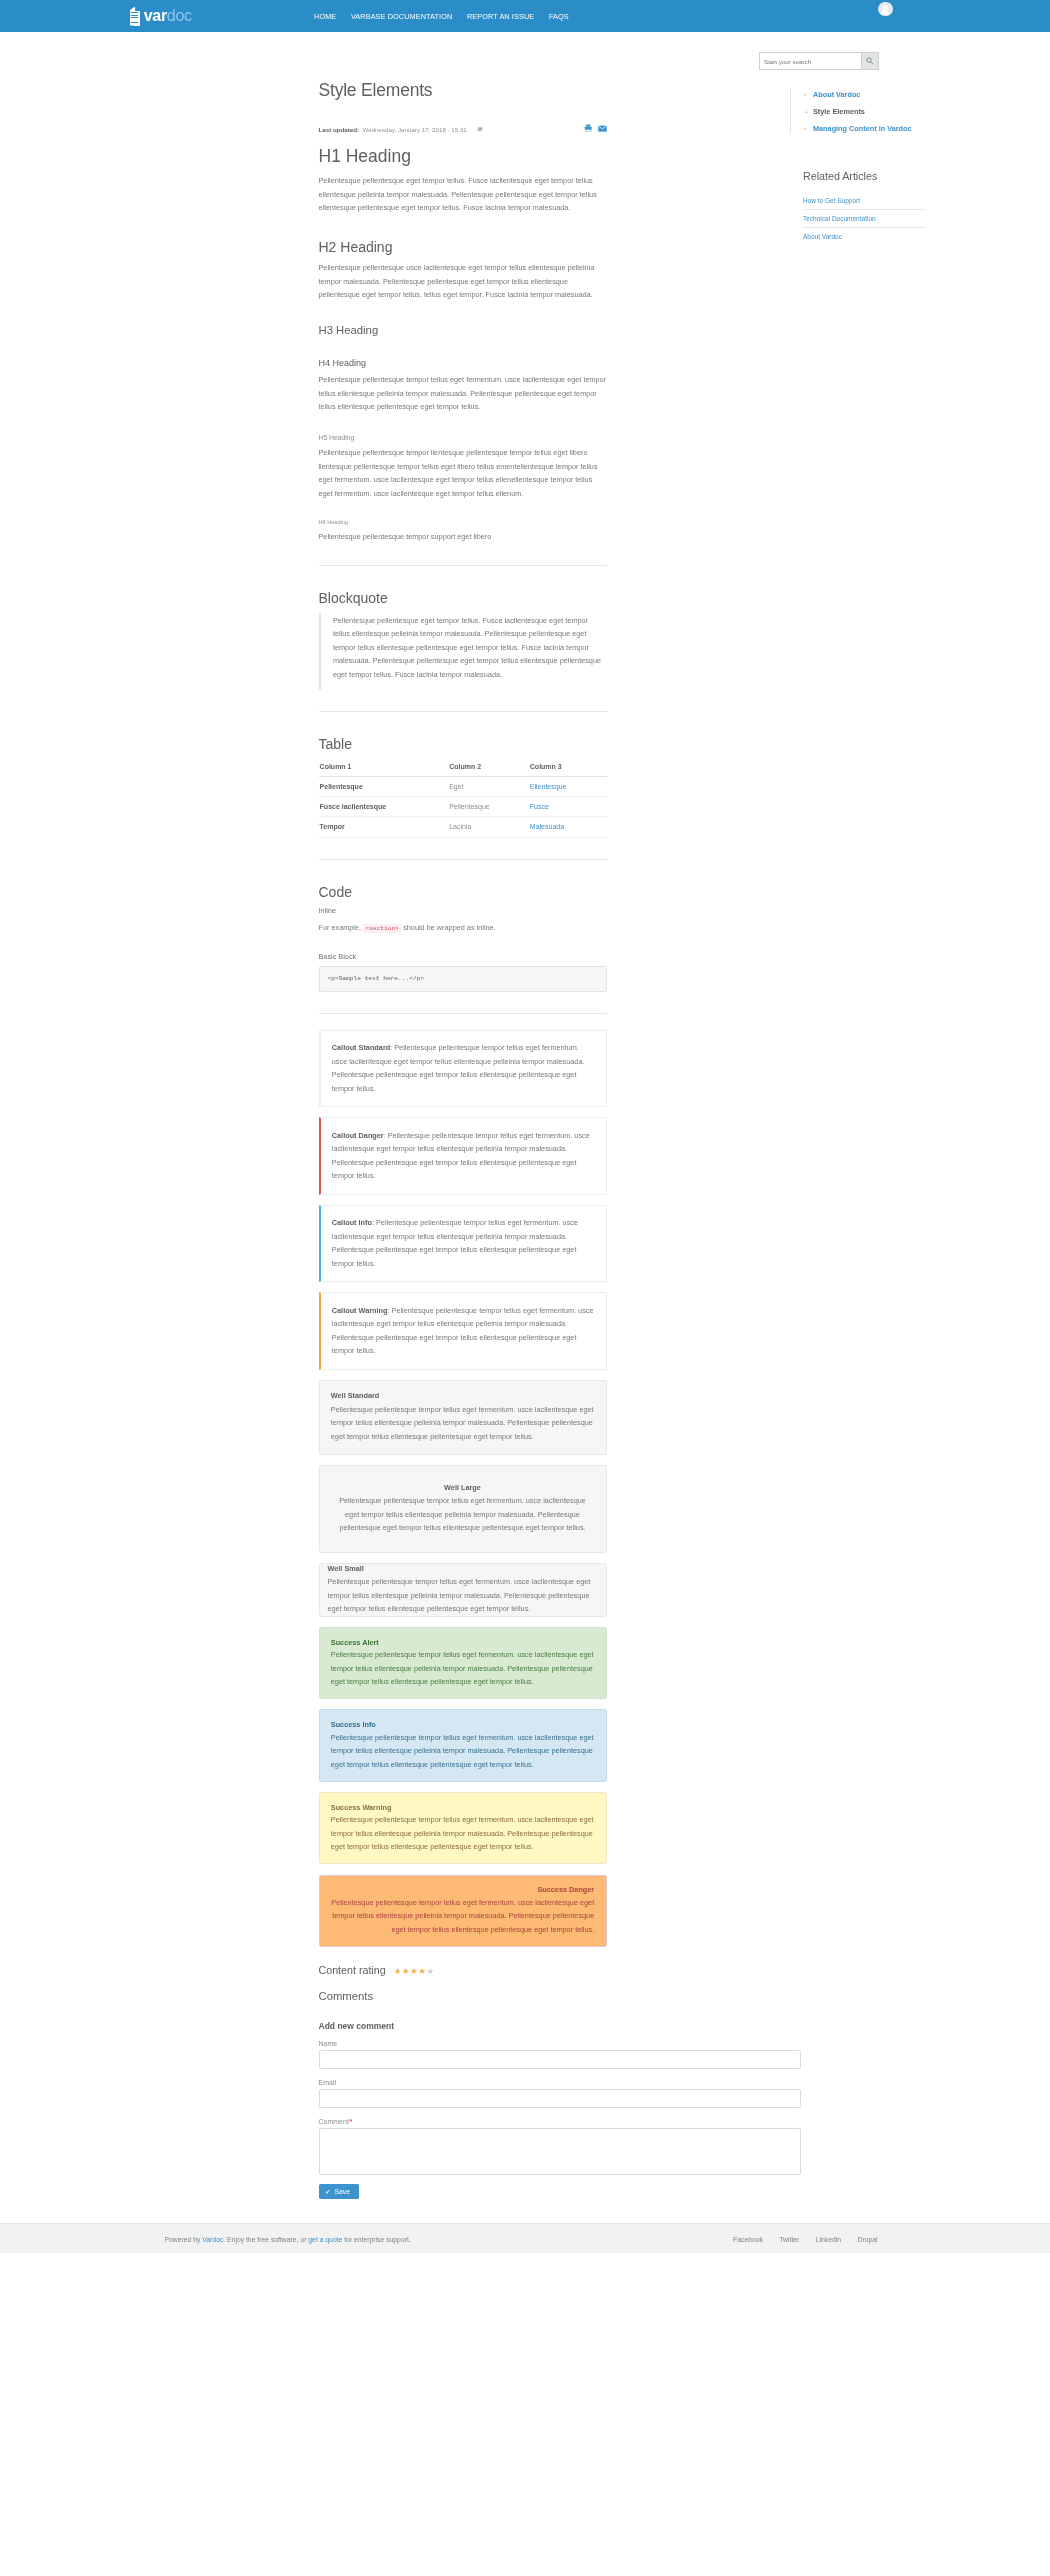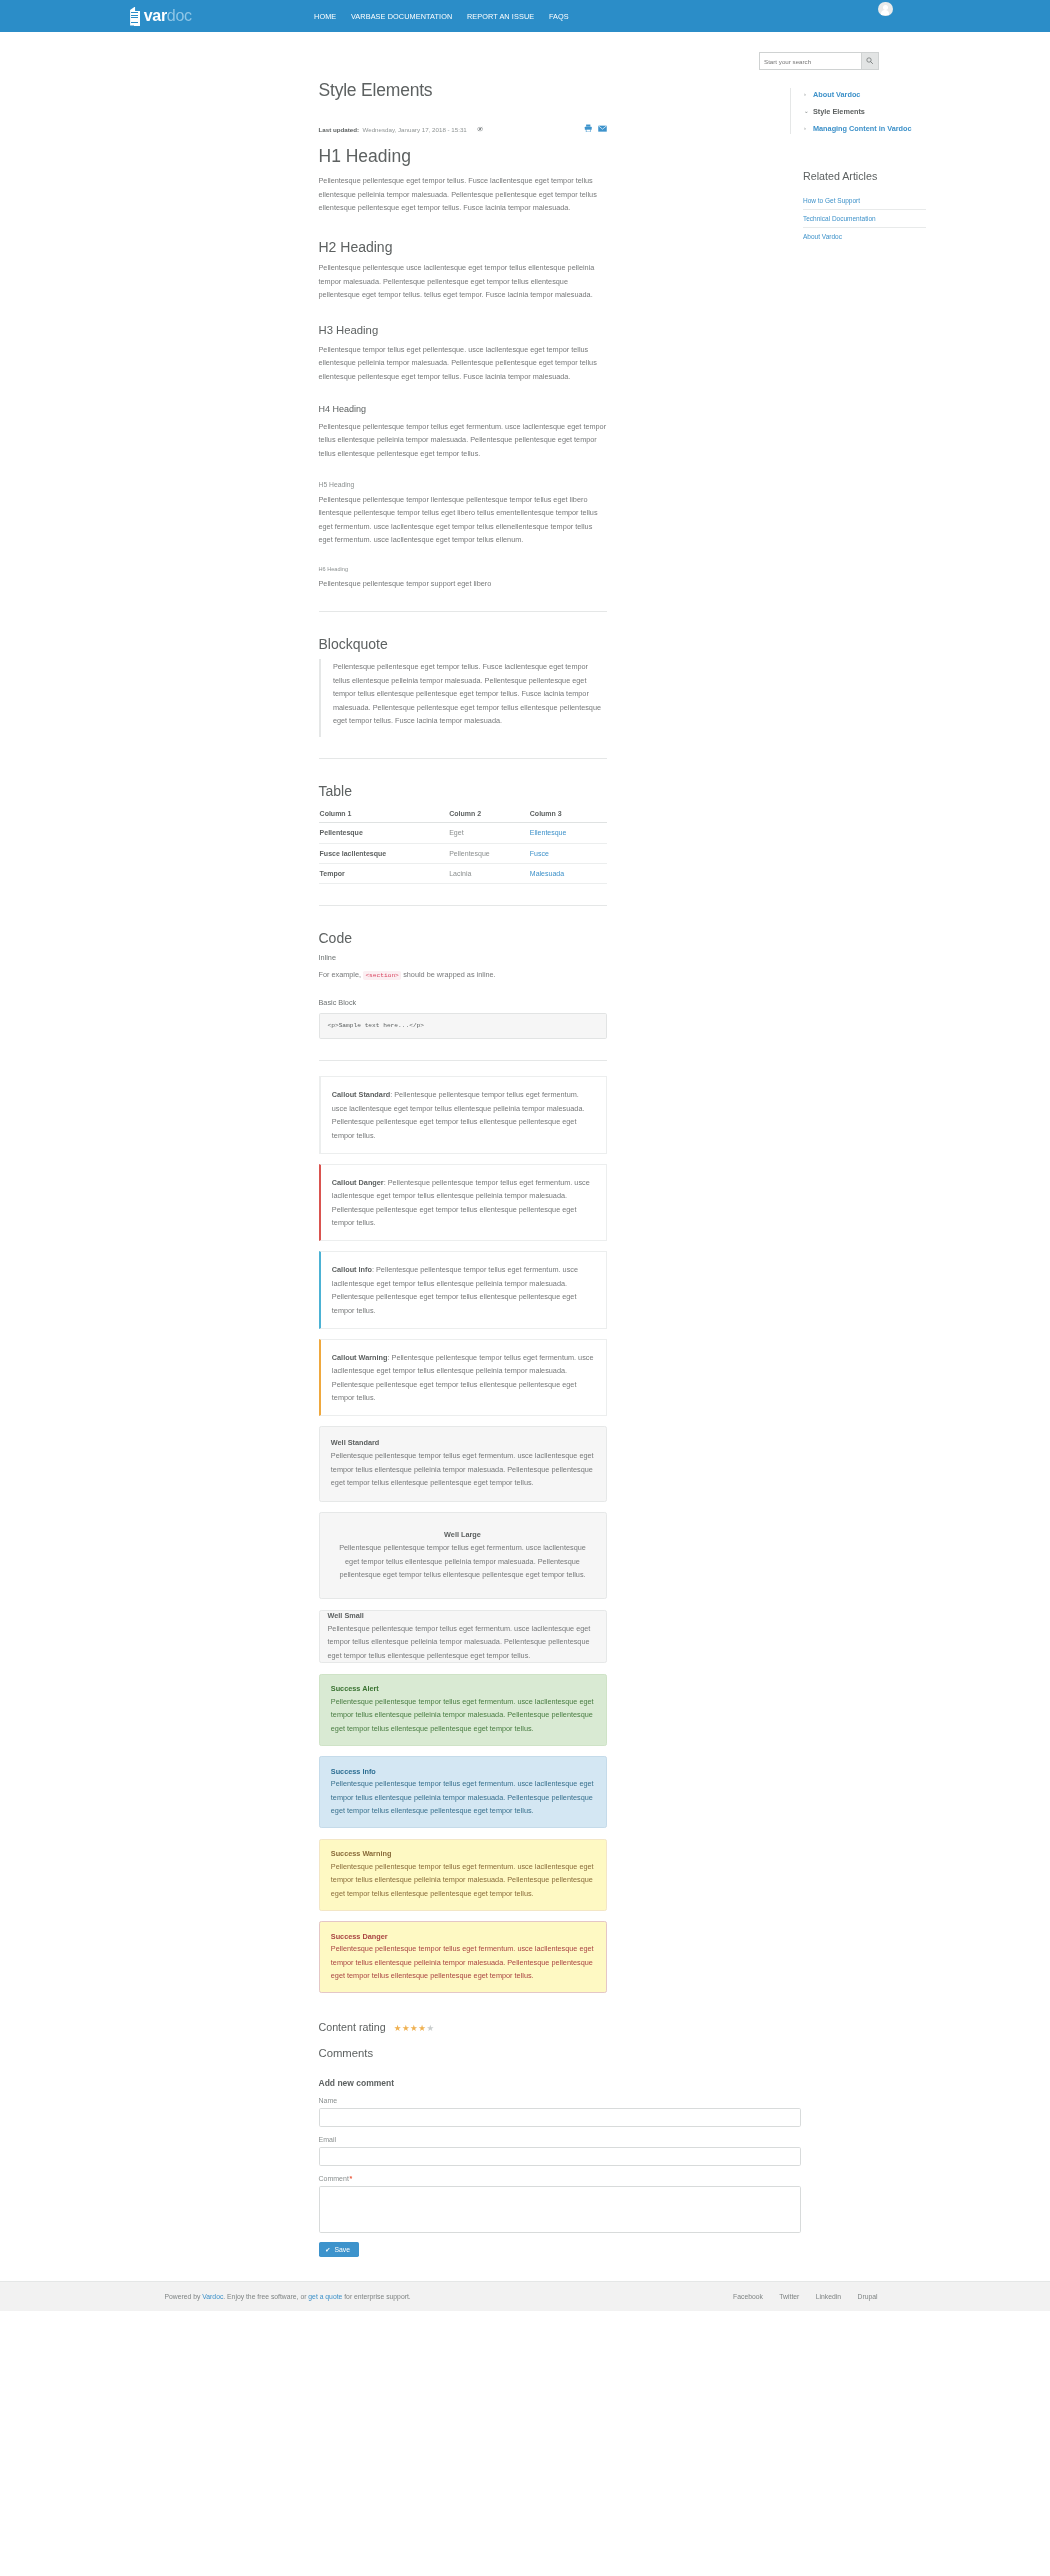--- a/index.html
+++ b/index.html
@@ -194,25 +194,25 @@
   
   .alert { border-radius:2.3px; padding: 9.6px 11.3px; margin-top: 10.2px; border:0.6px solid transparent; }
   .alert h4 { margin:0 0 1.7px 0; font-size:7.3px; font-weight:700; }
   .alert p { margin:0; font-size:7.3px; line-height:1.85; }
   .alert.success { background:#d9ead3; border-color:#cfe3c7; }
   .alert.success h4 { color:#3a7332; } .alert.success p { color:#4a7d43; }
   .alert.info    { background:#d4e7f3; border-color:#c5dbea; }
   .alert.info h4 { color:#2e6f93; } .alert.info p { color:#39718e; }
   .alert.warning { background:#fef9c3; border-color:#f3e6c6; }
   .alert.warning h4 { color:#8a6d3b; } .alert.warning p { color:#8a6d3b; }
-  .alert.danger  { background:#fef9c3; border-color:#e4c7c7; }
+  .alert.danger  { background:#fdba74; border-color:#e4c7c7;text-align:right; }
   .alert.danger h4 { color:#a94442; } .alert.danger p { color:#a94442; }
 
   
-  .rating-row { display:flex; align-items:baseline; gap:8px; margin-top: 28px; }
+  .rating-row { display:flex; align-items:baseline; gap:8px; margin-top: 17px; }
   .rating-label { font-size:10.7px; color:#5d6161; font-weight:400; }
   .stars { font-size:8.5px; letter-spacing:0.6px; }
   .stars .on  { color:#efb050; }
   .stars .off { color:#c9cdcd; }
 
   
   h2.comments-title { font-size:11.3px; font-weight:400; color:#5d6161; margin: 14px 0 0; }
   h3.addnew { font-size:8.5px; font-weight:700; color:#5d6161; margin: 19px 0 9px; }
   .field-label { font-size:7px; color:#8a8f8f; margin-bottom: 3.4px; display:block; }
   .field-label .req { color:#e8593c; font-weight:700; margin-left:0.6px;}
@@ -344,21 +344,20 @@
         </div>
       </div>
 
       <h1>H1 Heading</h1>
       <p>Pellentesque pellentesque eget tempor tellus. Fusce lacllentesque eget tempor tellus ellentesque pelleinia tempor malesuada. Pellentesque pellentesque eget tempor tellus ellentesque pellentesque eget tempor tellus. Fusce lacinia tempor malesuada.</p>
 
       <h2>H2 Heading</h2>
       <p>Pellentesque pellentesque usce lacllentesque eget tempor tellus ellentesque pelleinia tempor malesuada. Pellentesque pellentesque eget tempor tellus ellentesque pellentesque eget tempor tellus. tellus eget tempor. Fusce lacinia tempor malesuada.</p>
 
       <h3>H3 Heading</h3>
-      <p>Pellentesque tempor tellus eget pellentesque. usce lacllentesque eget tempor tellus ellentesque pelleinia tempor malesuada. Pellentesque pellentesque eget tempor tellus ellentesque pellentesque eget tempor tellus. Fusce lacinia tempor malesuada.</p>
 
       <h4>H4 Heading</h4>
       <p>Pellentesque pellentesque tempor tellus eget fermentum. usce lacllentesque eget tempor tellus ellentesque pelleinia tempor malesuada. Pellentesque pellentesque eget tempor tellus ellentesque pellentesque eget tempor tellus.</p>
 
       <h5>H5 Heading</h5>
       <p>Pellentesque pellentesque tempor llentesque pellentesque tempor tellus eget libero llentesque pellentesque tempor tellus eget libero tellus ementellentesque tempor tellus eget fermentum. usce lacllentesque eget tempor tellus ellenellentesque tempor tellus eget fermentum. usce lacllentesque eget tempor tellus ellenum.</p>
 
       <h6>H6 Heading</h6>
       <p>Pellentesque pellentesque tempor support eget libero</p>
 

